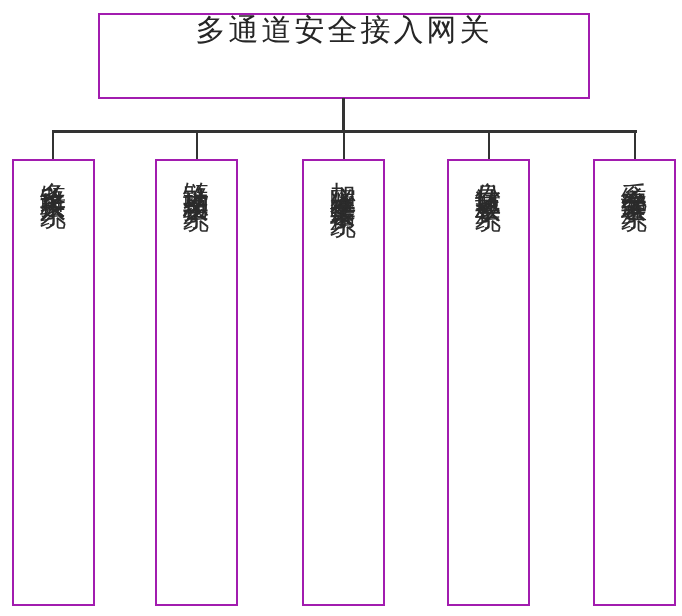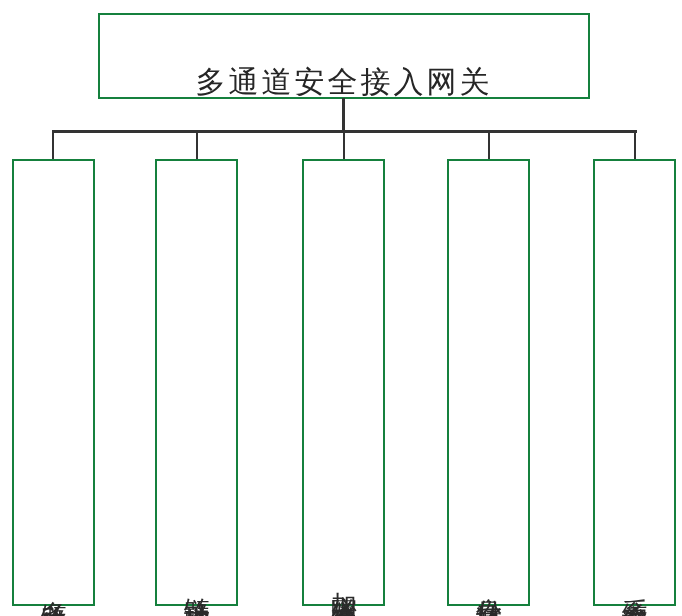--- a/index.html
+++ b/index.html
@@ -11,26 +11,25 @@
   .canvas {
     position: relative;
     width: 682px;
     height: 616px;
     background: #ffffff;
     overflow: hidden;
   }
   .box {
     position: absolute;
     box-sizing: border-box;
-    border: 2px solid #15803d;
+    border: 2px solid #a21caf;
     background: #ffffff;
     display: flex;
-    align-items: flex-end;
+    align-items: flex-start;
     justify-content: center;
-    font-family: Liberation Serif, serif;
   }
   .root-box {
     left: 98px;
     top: 13px;
     width: 492px;
     height: 86px;
   }
   .root-label {
     font-size: 30px;
     letter-spacing: 3px;

